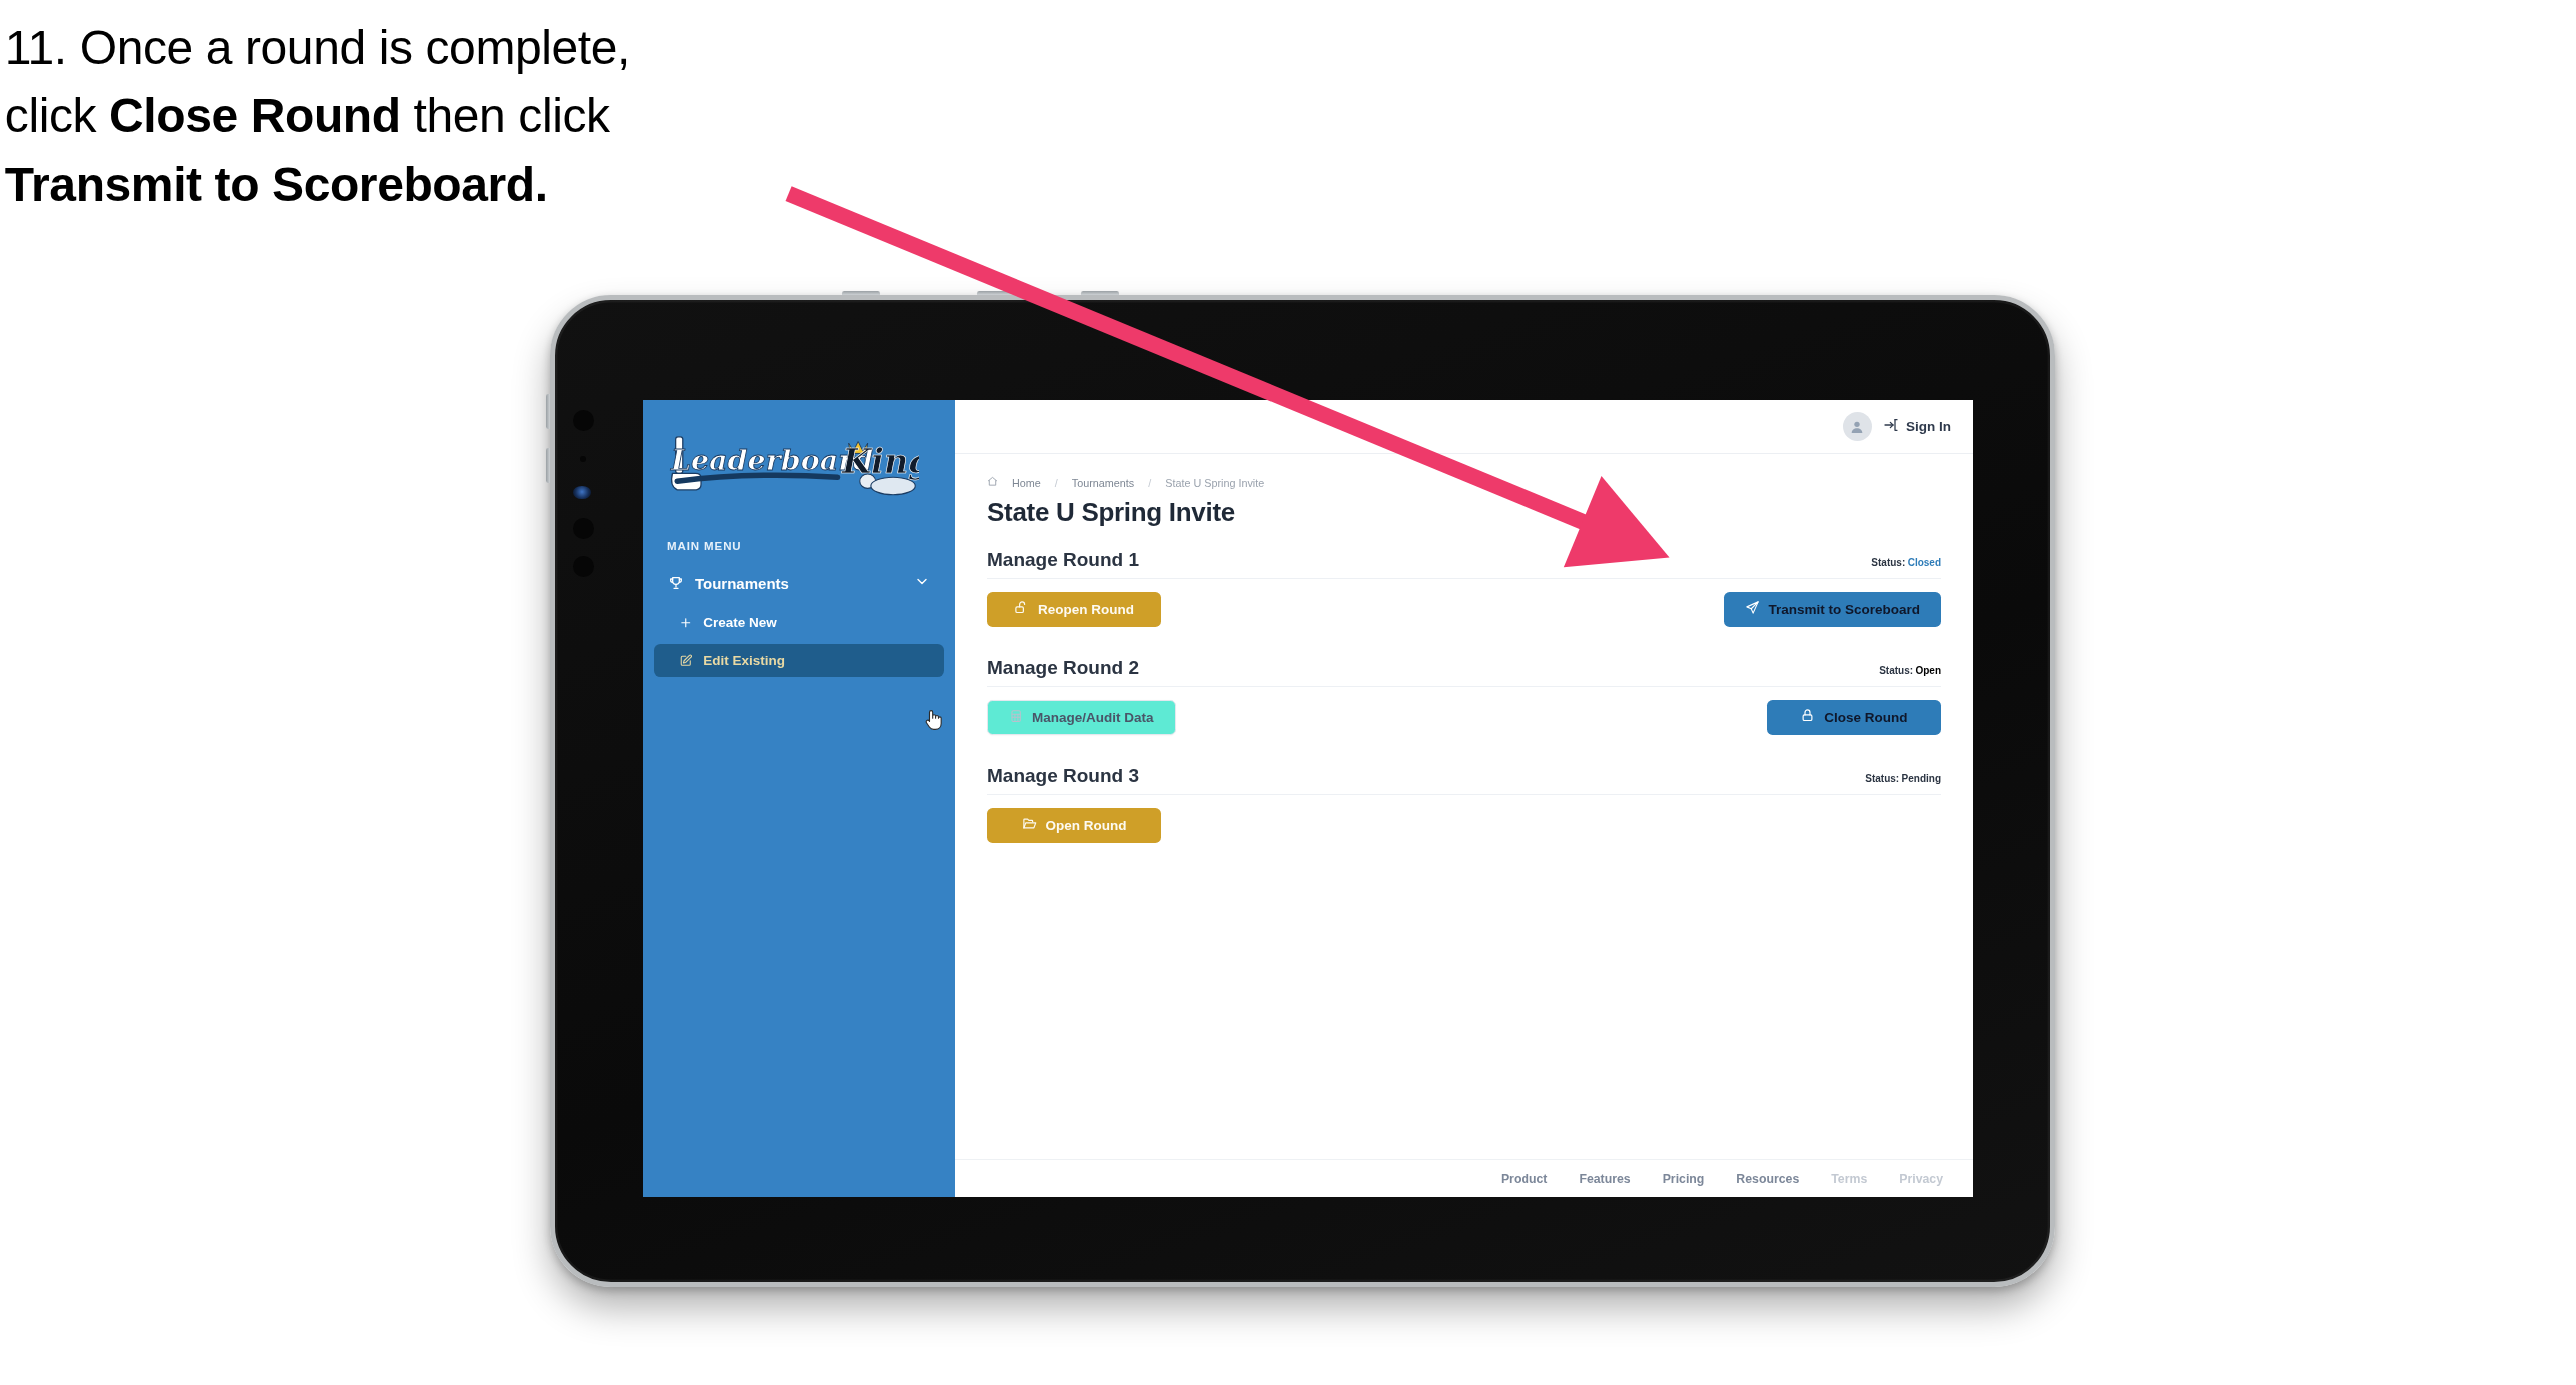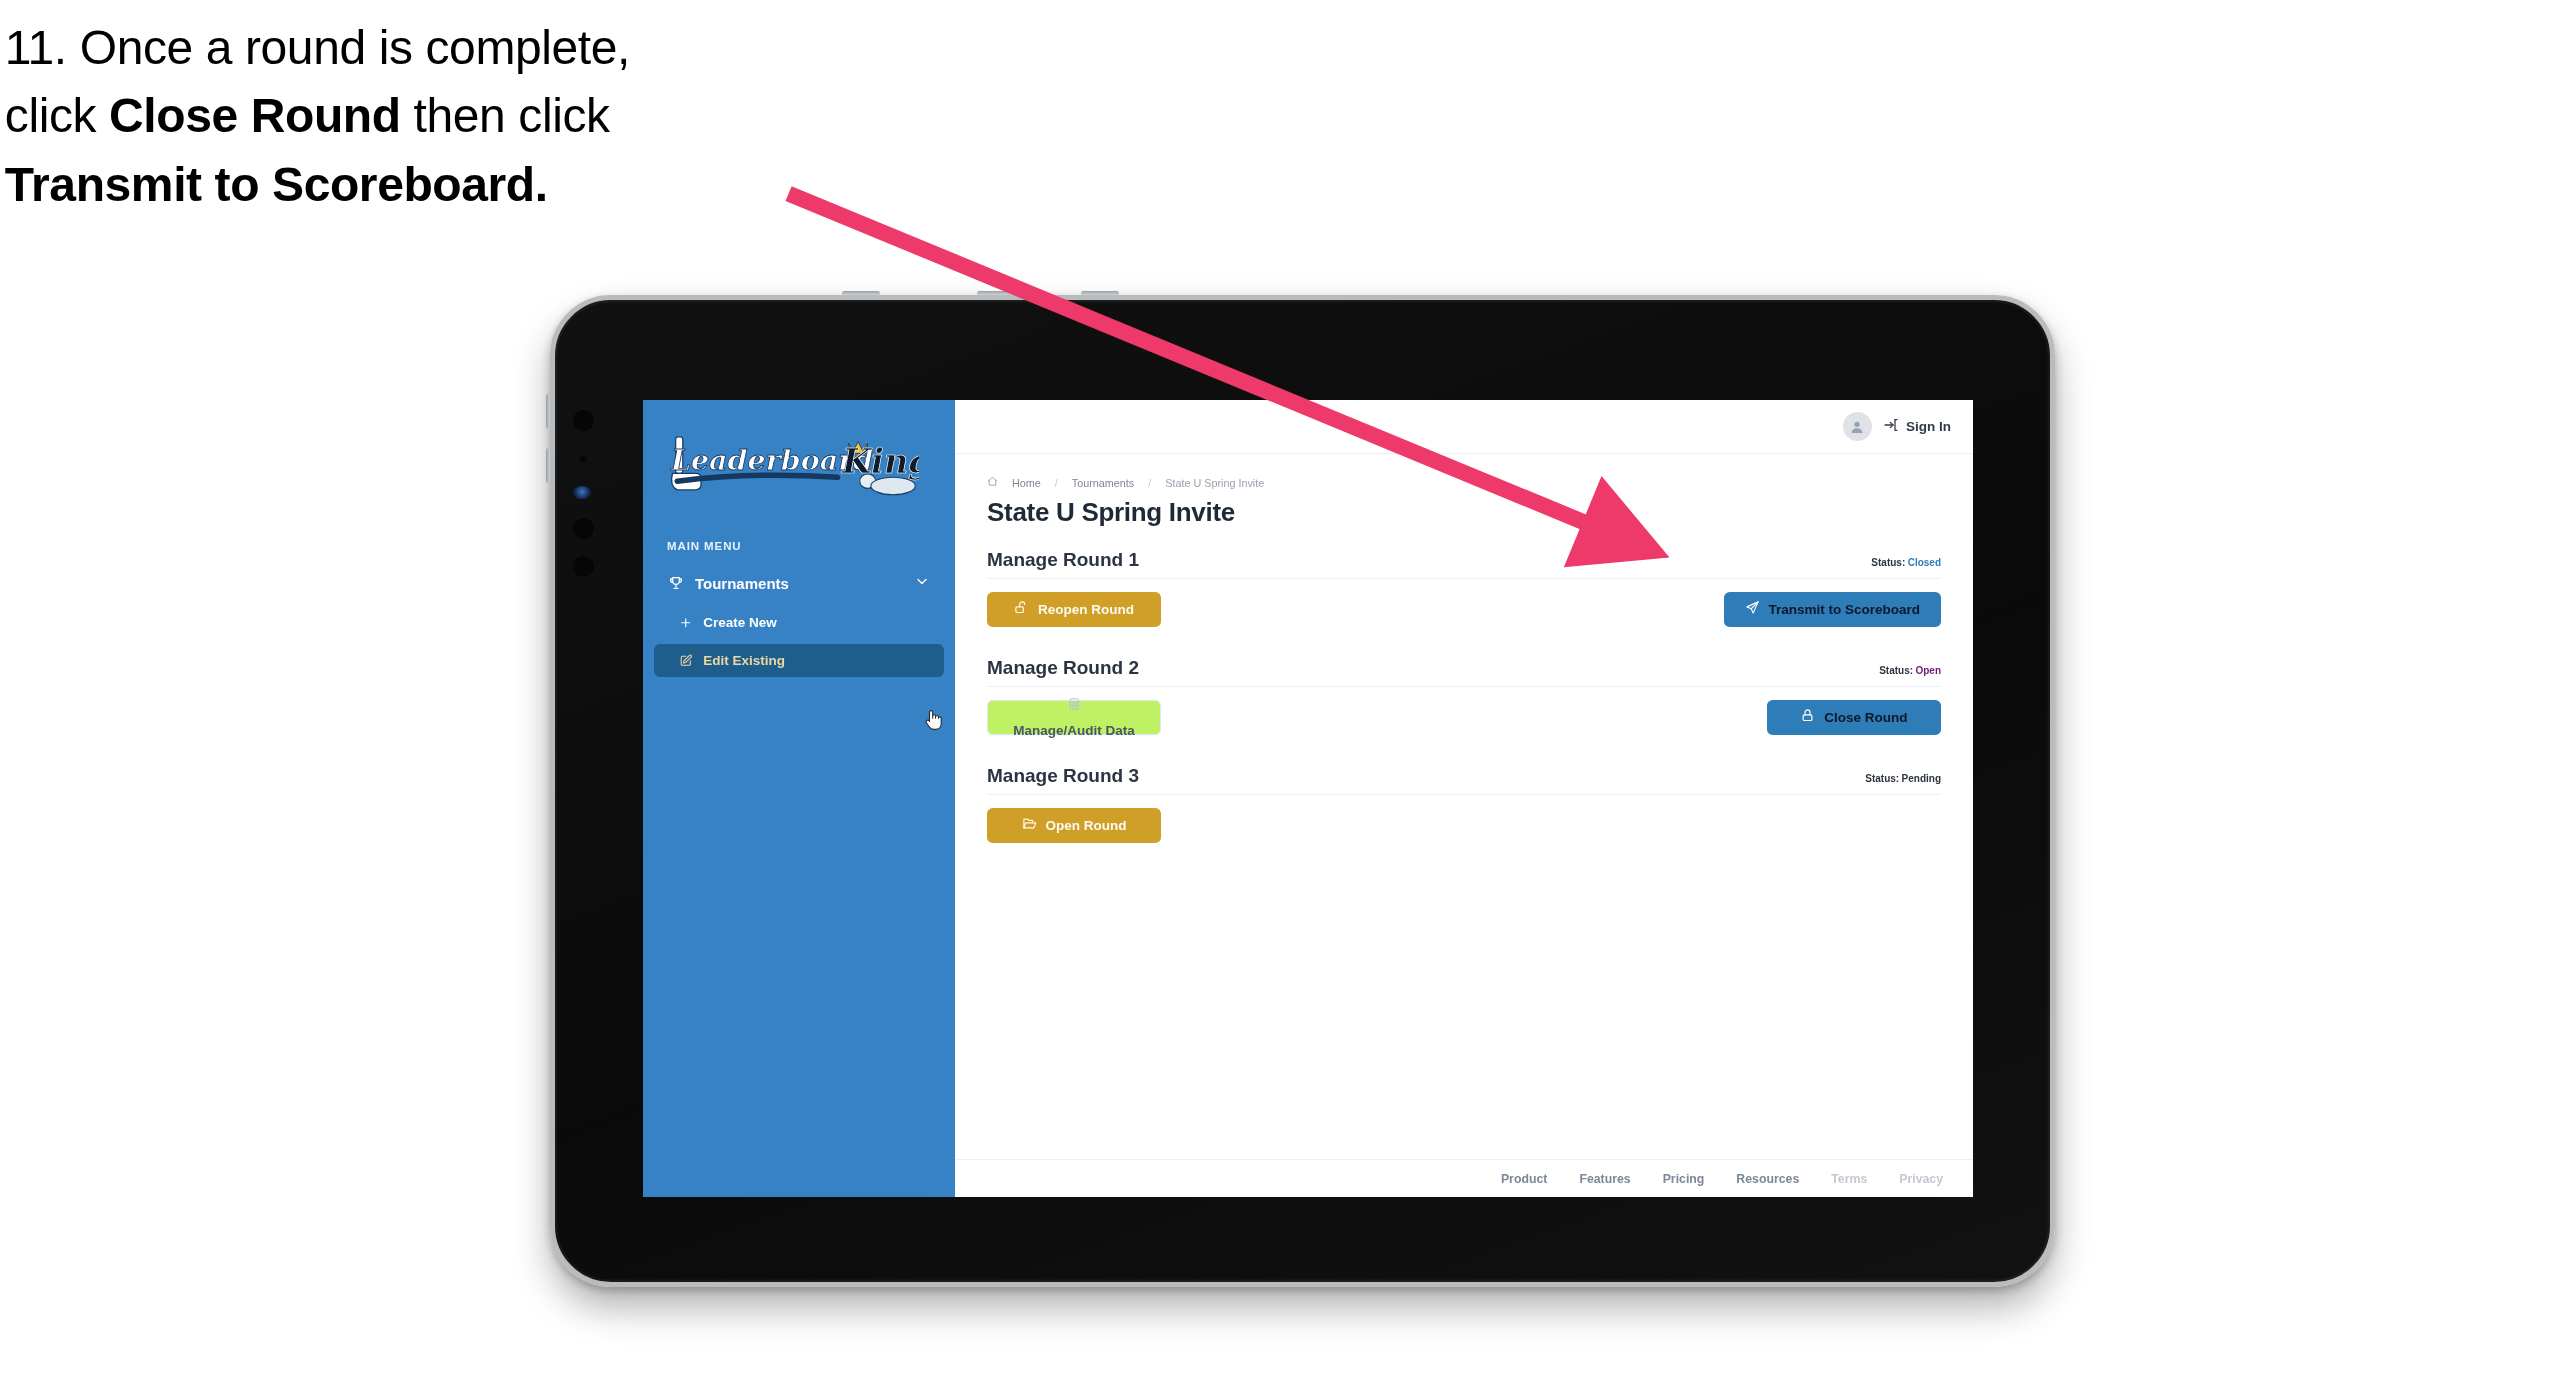--- a/index.html
+++ b/index.html
@@ -257,21 +257,21 @@
     font-weight: 700;
     color: #2b3442;
   }
   .round-status {
     font-size: 10px;
     font-weight: 700;
     color: #2b3442;
   }
   .round-status .sv { margin-left: 2.4px; }
   .sv.closed  { color: #2e7cb8; }
-  .sv.open    { color: #701a75; }
+  .sv.open    { color: #000000; }
   .sv.pending { color: #2b3442; }
 
   .round-actions {
     display: flex;
     align-items: center;
     justify-content: space-between;
     margin-top: 12.7px;
   }
 
   .btn {
@@ -282,21 +282,21 @@
     padding: 0 21px;
     border-radius: 5.6px;
     font-size: 13.5px;
     font-weight: 700;
     border: none;
     cursor: pointer;
     white-space: nowrap;
   }
   .btn-gold  { background: #cf9f28; color: #fdfaf2; min-width: 174px; justify-content: center; }
   .btn-blue  { background: #2e7cb8; color: #0f172a; min-width: 174px; justify-content: center; margin-left: 38px; }
-  .btn-ghost { background: #bef264; color: #4a5568; border: 0.8px solid #e4e8ee; min-width: 174px; justify-content: center; box-shadow: 0 0.8px 1.6px rgba(0,0,0,0.03); flex-direction: column; }
+  .btn-ghost { background: #5eead4; color: #4a5568; border: 0.8px solid #e4e8ee; min-width: 174px; justify-content: center; box-shadow: 0 0.8px 1.6px rgba(0,0,0,0.03); }
   .btn svg { flex: 0 0 auto; }
 
   .spacer { flex: 1 1 auto; }
 
   .footer {
     border-top: 0.8px solid #eef1f4;
     height: 38px;
     display: flex;
     align-items: center;
     justify-content: flex-end;

